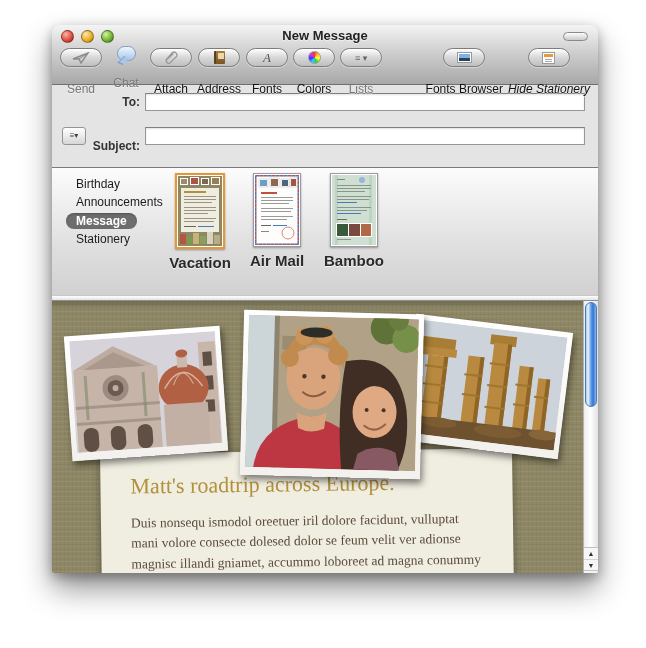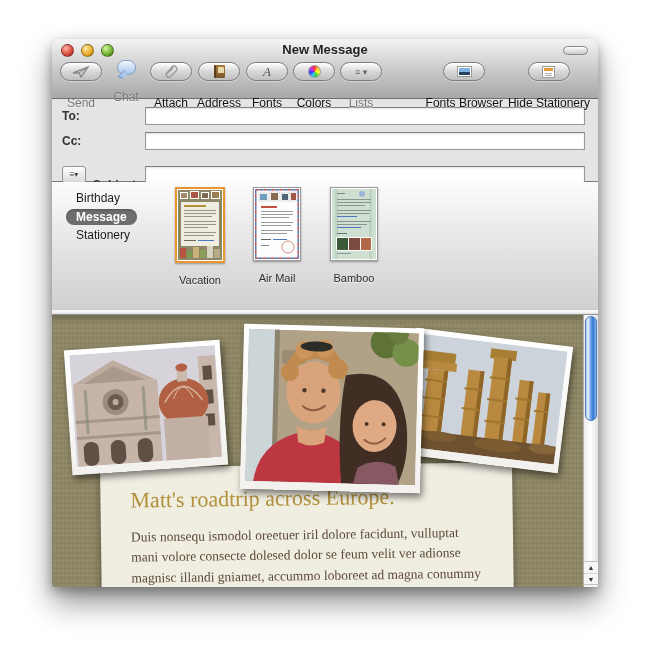--- a/index.html
+++ b/index.html
@@ -1,19 +1,19 @@
 <!DOCTYPE html>
 <html><head>
 <meta charset="utf-8">
 <style>
   * { margin:0; padding:0; box-sizing:border-box; }
   html,body { width:646px; height:648px; background:#fff; font-family:"Liberation Sans", sans-serif; overflow:hidden; }
 
   .window {
-    position:absolute; left:52px; top:39px; width:546px; height:548px;
+    position:absolute; left:52px; top:25px; width:546px; height:548px;
     border-radius:8px 8px 2px 2px; overflow:hidden; background:#e4e4e4;
     box-shadow:0 16px 30px rgba(0,0,0,0.42), 0 4px 12px rgba(0,0,0,0.30);
   }
 
   
   .header {
     height:60px; background:linear-gradient(#f4f4f4, #cfcfcf 45%, #a8a8a8);
     border-bottom:1px solid #6f6f6f; position:relative;
   }
   .titlebar { height:22px; position:relative; }
@@ -58,21 +58,21 @@
   .photoic i { display:block; width:100%; height:100%; background:linear-gradient(#7fb2e0 55%, #27415e 55%); }
   .statioic { width:13px; height:12px; background:#fff; border:1px solid #9a9a9a; position:relative; }
   .statioic::before { content:""; position:absolute; left:1px; right:1px; top:1px; height:3px; background:#e89a3a; }
   .statioic::after { content:""; position:absolute; left:2px; right:2px; top:6px; height:1px; background:#aaa; box-shadow:0 2px 0 #aaa; }
   .draftic { width:11px; height:13px; background:linear-gradient(#fdfdfd,#dcdcdc); border:1px solid #9a9a9a; position:relative; }
   .draftic::after { content:""; position:absolute; right:-1px; top:-1px; border:3px solid #b8b8b8; border-left-color:transparent; border-bottom-color:transparent; }
 
   
   .fields { height:83px; background:#e4e4e4; border-bottom:1px solid #7a7a7a; padding:8px 13px 0 10px; }
   .frow { display:grid; grid-template-columns:83px 1fr; margin-bottom:7px; align-items:center; }
-  .flabel { text-align:left; padding-right:5px; font-size:12px; font-weight:bold; color:#333; }
+  .flabel { text-align:right; padding-right:5px; font-size:12px; font-weight:bold; color:#333; }
   .finput { height:18px; width:100%; border:1px solid #979797; border-top-color:#808080; background:#fff;
     box-shadow:inset 0 1px 2px rgba(0,0,0,0.12); font-size:12px; padding:0 4px; border-radius:0; }
   .subj-cell { display:flex; align-items:center; justify-content:space-between; padding-right:5px; }
   .action-btn { width:24px; height:18px; border:1px solid #949494; border-radius:3px;
     background:linear-gradient(#ffffff,#d6d6d6); font-size:8px; color:#444; line-height:16px; text-align:center; }
   .subj-cell .flabel { padding-right:0;margin-top:21px; }
 
   
   .picker { height:133px; position:relative;
     background:linear-gradient(#fcfcfc, #dedede 62%, #cfcfcf);
@@ -82,21 +82,21 @@
   .cats { position:absolute; left:14px; top:7px; list-style:none; }
   .cats li { font-size:12px; color:#1b1b1b; line-height:18px; padding:0 10px; white-space:nowrap; }
   .cats li.sel { background:#6d6d6d; color:#fff; font-weight:bold; border-radius:9px;
     display:inline-block; line-height:16px; margin:1px 0; box-shadow:inset 0 1px 2px rgba(0,0,0,0.25); }
   .thumbs { position:absolute; left:118px; top:5px; display:flex; }
   .thumb-item { display:flex; flex-direction:column; align-items:center; width:60px; margin-right:17px; }
   .thumb { width:48px; height:74px; background:#fff; padding:1px; border:1px solid #9b9b9b;
     box-shadow:0 1px 2px rgba(0,0,0,0.35); }
   .thumb.sel { border:2px solid #e8962f; padding:1px; width:50px; height:76px; }
   .thumb svg { display:block; }
-  .thumb-lbl { margin-top:11px; font-size:11px; font-weight:normal; color:#2a2a2a; text-shadow:0 1px 0 rgba(255,255,255,0.7); }
+  .thumb-lbl { margin-top:5px; font-size:15px; font-weight:bold; color:#2a2a2a; text-shadow:0 1px 0 rgba(255,255,255,0.7); }
 
   
   .preview { position:relative; height:291px; overflow:hidden;
     background-color:#8f8866;
     background-image:
       repeating-linear-gradient(0deg, rgba(255,255,255,0.05) 0 1px, rgba(0,0,0,0.03) 2px 3px, transparent 3px 5px),
       repeating-linear-gradient(90deg, rgba(0,0,0,0.04) 0 1px, transparent 1px 4px);
   }
   .preview::before { content:""; position:absolute; left:0; right:0; top:0; height:8px;
     background:linear-gradient(rgba(0,0,0,0.22), transparent); z-index:5; }
@@ -191,50 +191,47 @@
       </div>
       <div class="spacer"></div>
       <div class="tb-item">
         <span class="cap">
             <span class="photoic">
               <i></i>
             </span>
           </span>
         <span class="lbl">Fonts Browser</span>
       </div>
-      <div class="tb-item" style="margin-right:0;">
+      <div class="tb-item" style="margin-right:0;font-style:italic;">
         <span class="cap">
             <span class="statioic"></span>
           </span>
         <span class="lbl">Hide Stationery</span>
       </div>
     </div>
   </div>
 
   <div class="fields">
     <div class="frow">
       <div class="flabel">To:</div>
       <input class="finput" type="text" value="" style="">
     </div>
     <div class="frow">
-      <div class="flabel">Cc:</div>
-      <input class="finput" type="text" value="" style="">
-    </div>
-    <div class="frow">
       <div class="subj-cell">
         <span class="action-btn">≡▾</span>
         <span class="flabel">Subject:</span>
       </div>
       <input class="finput" type="text" value="" style="">
     </div>
   </div>
 
   <div class="picker">
     <ul class="cats">
       <li>Birthday</li>
+      <li>Announcements</li>
       <li class="sel">Message</li>
       <li>Stationery</li>
     </ul>
 
     <div class="thumbs">
       <div class="thumb-item">
         <div class="thumb sel">
           <svg width="44" height="70" viewBox="0 0 44 70">
             <rect width="44" height="70" fill="#8e8765"></rect>
             <rect x="2" y="2" width="8" height="7" fill="#fff"></rect>

